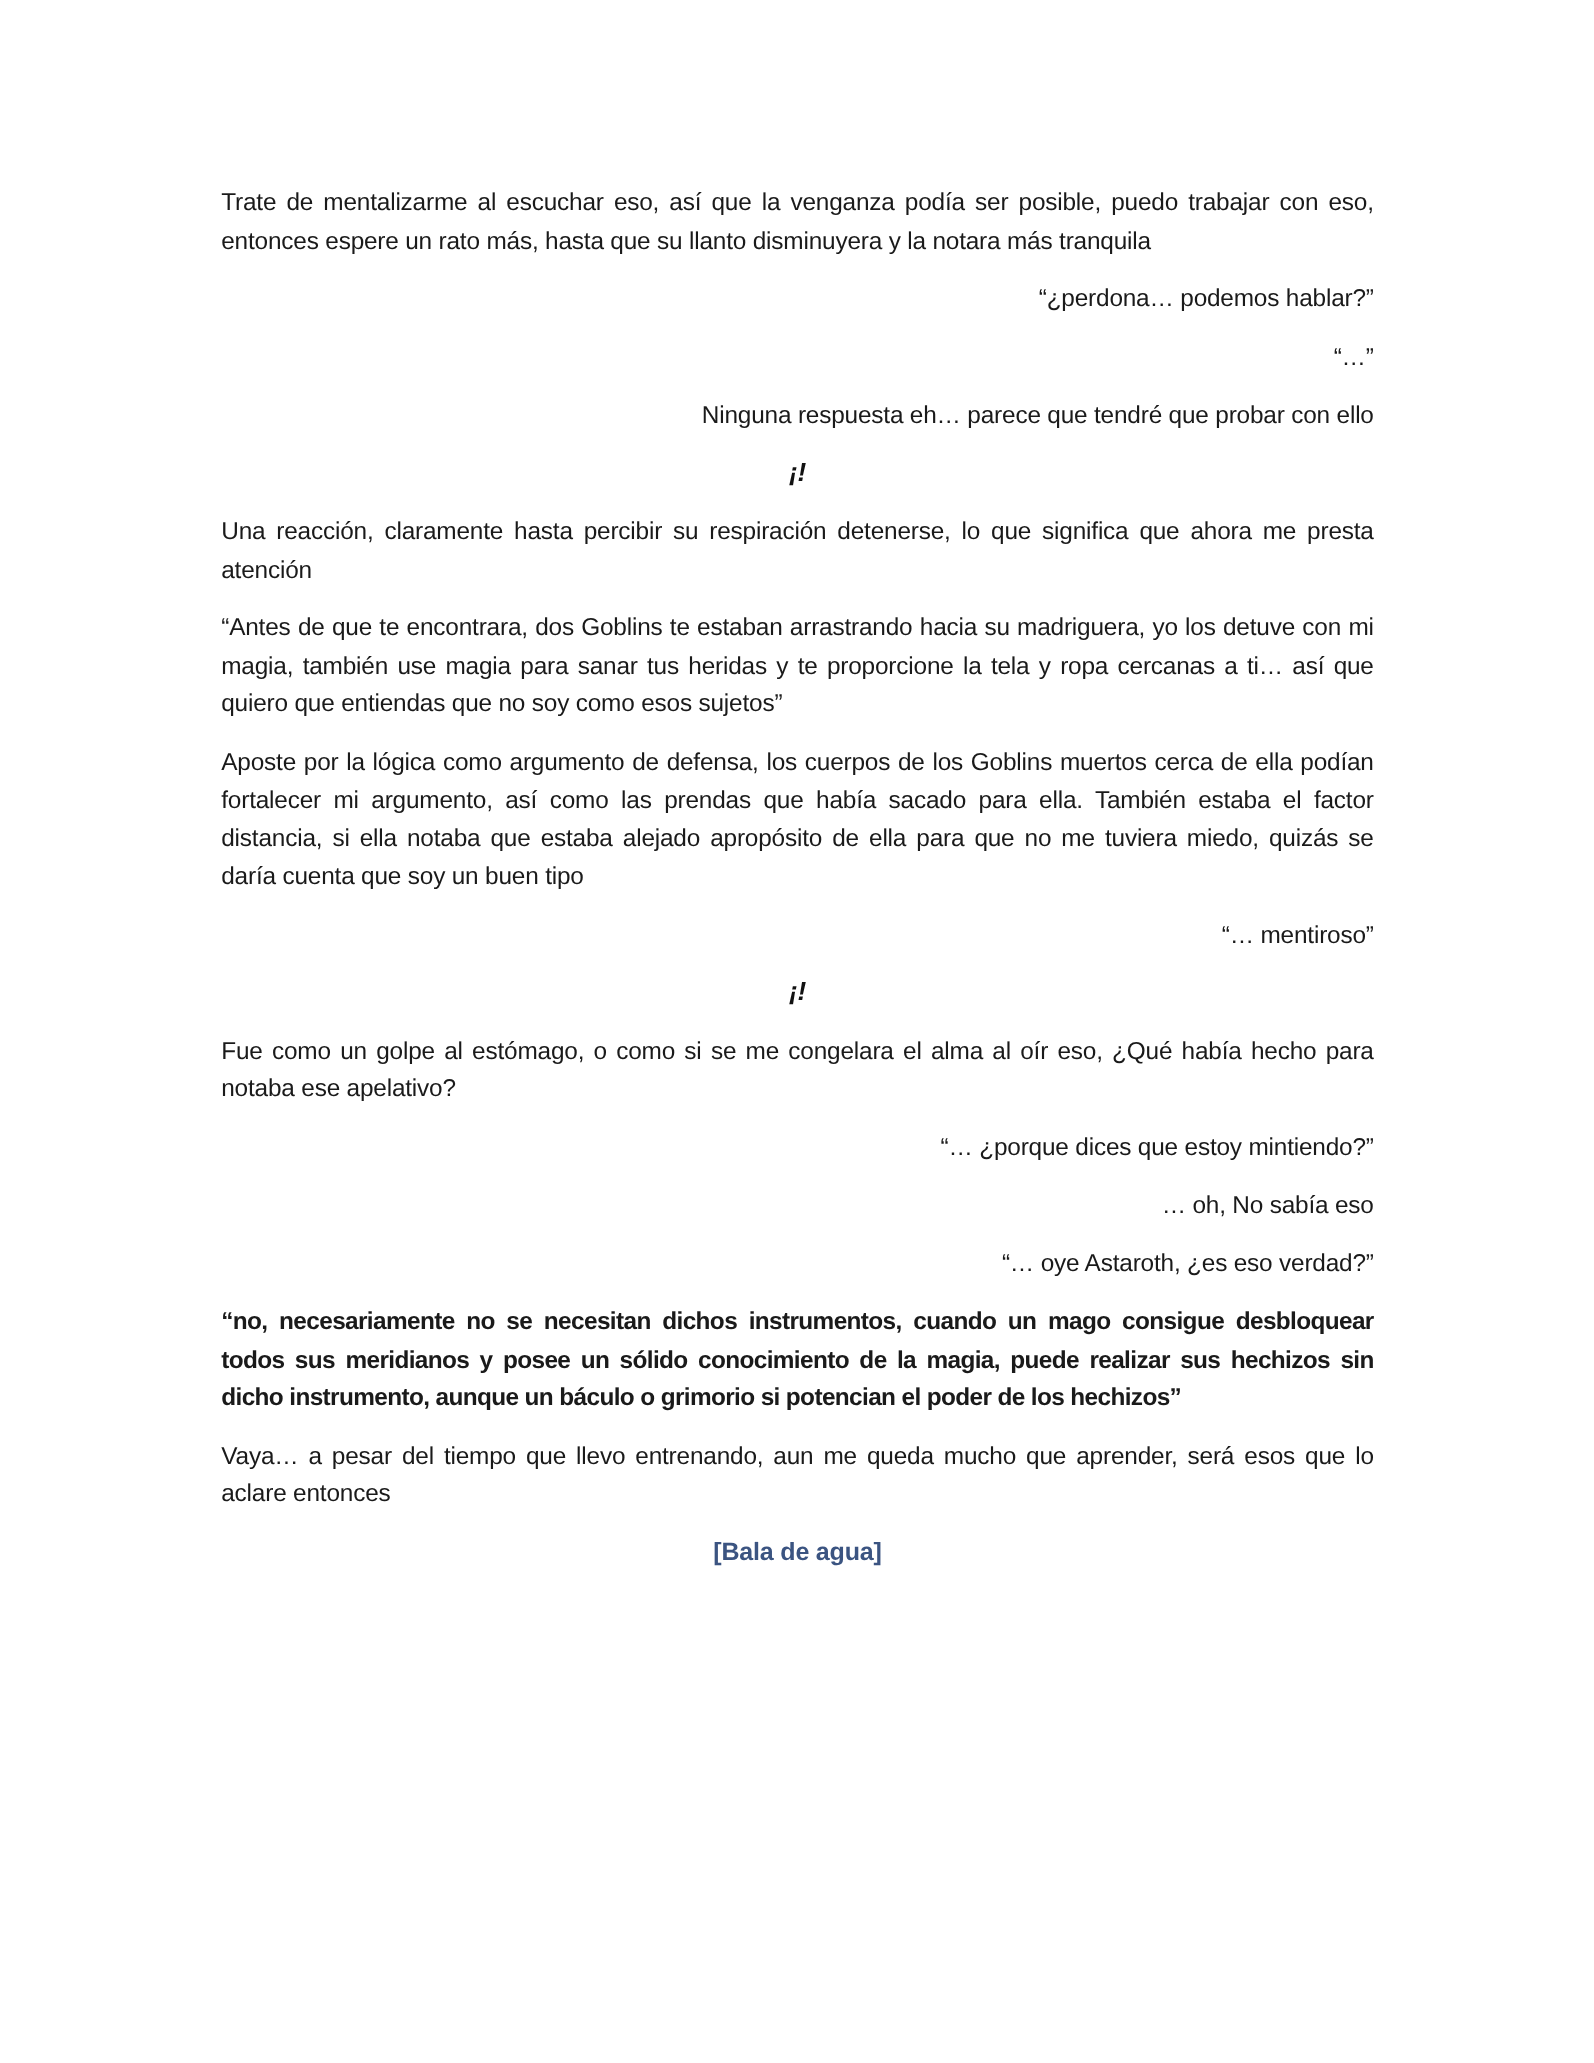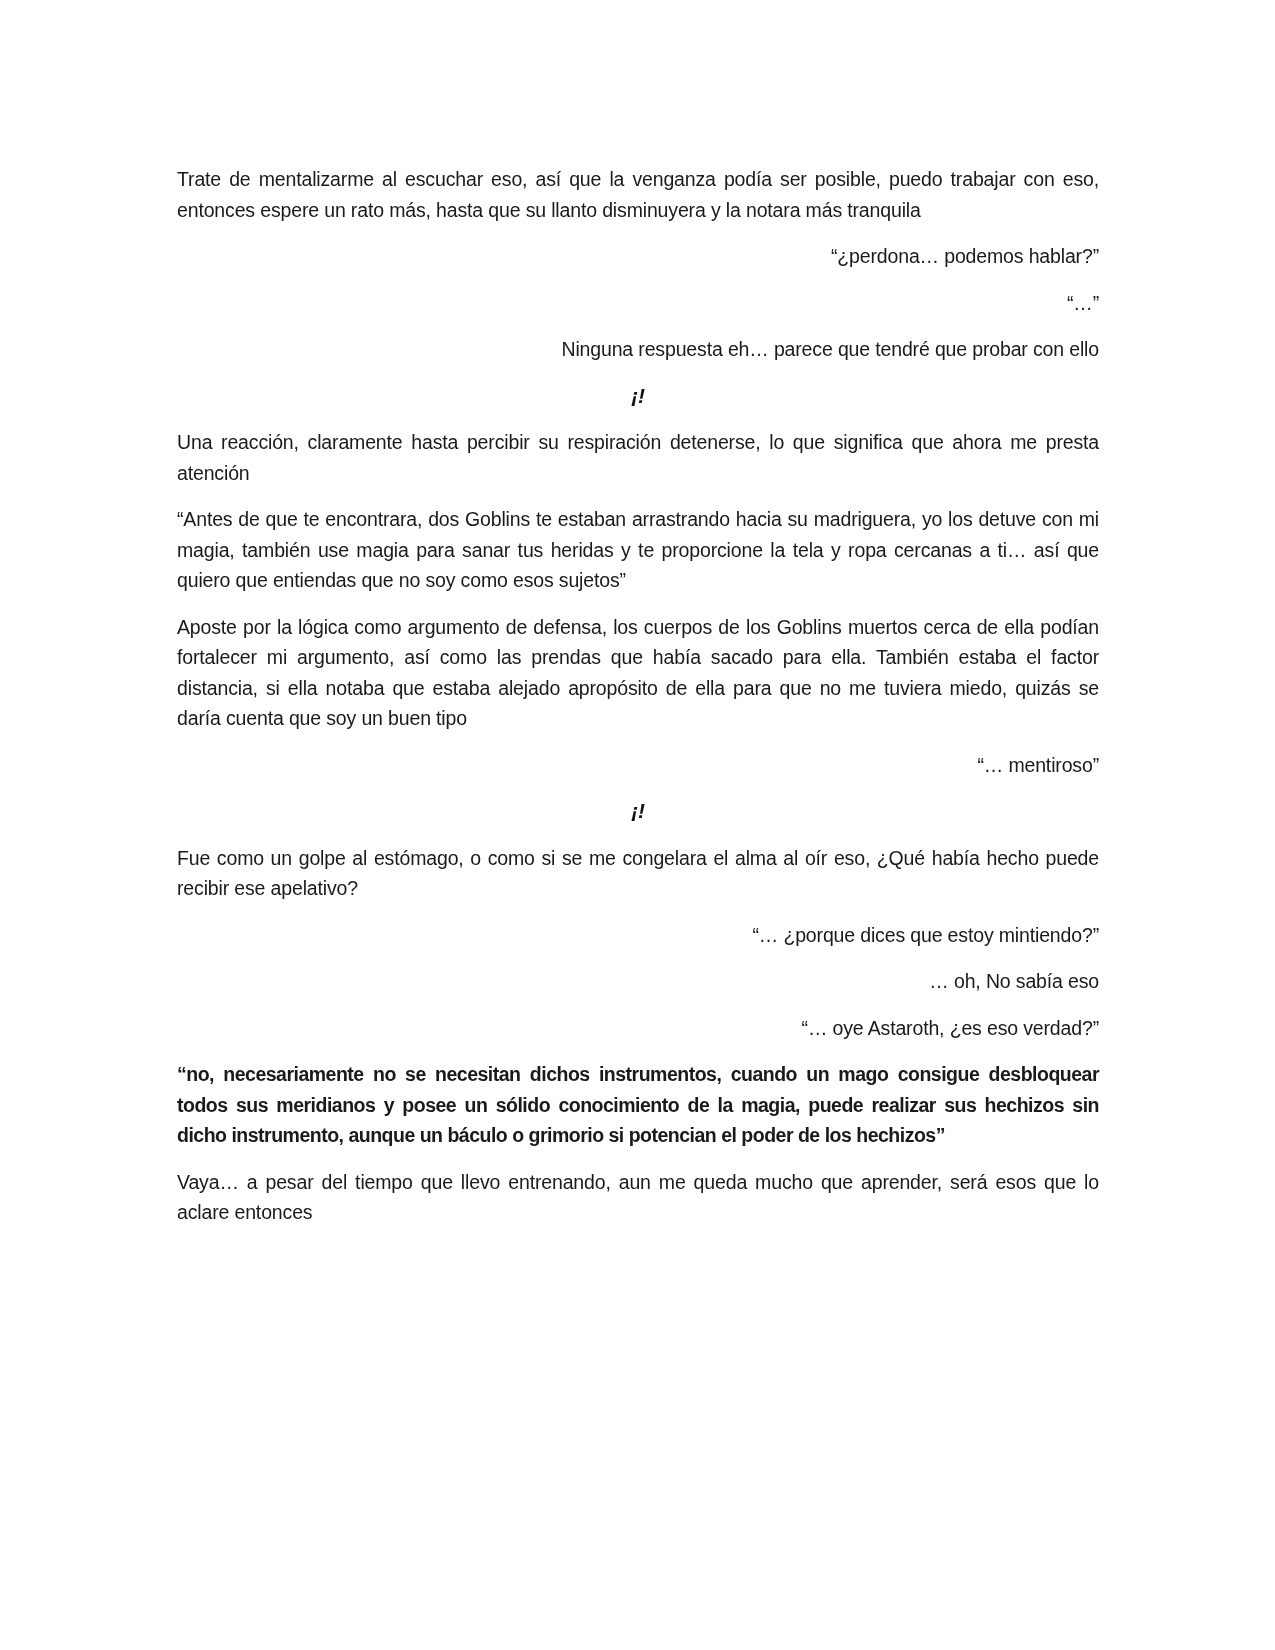--- a/index.html
+++ b/index.html
@@ -1,20 +1,20 @@
 <!DOCTYPE html>
 <html><head>
 <meta charset="utf-8">
 <style>
   html, body { margin: 0; padding: 0; background: #ffffff; }
   body { width: 1275px; height: 1650px; position: relative; overflow: hidden; }
   .page {
     position: absolute;
     left: 177px;
-    top: 164px;
+    top: 147px;
     width: 922px;
     font-family: "Liberation Sans", sans-serif;
     font-size: 19.5px;
     line-height: 30.5px;
     color: #1a1a1a;
     letter-spacing: -0.15px;
   }
   .page p {
     margin: 0 0 16px 0;
     text-align: justify;
@@ -48,19 +48,20 @@
   <p>Trate de mentalizarme al escuchar eso, así que la venganza podía ser posible, puedo trabajar con eso, entonces espere un rato más, hasta que su llanto disminuyera y la notara más tranquila</p>
   <p class="left">“¿perdona… podemos hablar?”</p>
   <p class="left">“…”</p>
   <p class="left">Ninguna respuesta eh… parece que tendré que probar con ello</p>
   <span class="mark">¡!</span>
   <p>Una reacción, claramente hasta percibir su respiración detenerse, lo que significa que ahora me presta atención</p>
   <p>“Antes de que te encontrara, dos Goblins te estaban arrastrando hacia su madriguera, yo los detuve con mi magia, también use magia para sanar tus heridas y te proporcione la tela y ropa cercanas a ti… así que quiero que entiendas que no soy como esos sujetos”</p>
   <p>Aposte por la lógica como argumento de defensa, los cuerpos de los Goblins muertos cerca de ella podían fortalecer mi argumento, así como las prendas que había sacado para ella. También estaba el factor distancia, si ella notaba que estaba alejado apropósito de ella para que no me tuviera miedo, quizás se daría cuenta que soy un buen tipo</p>
   <p class="left">“… mentiroso”</p>
   <span class="mark">¡!</span>
-  <p>Fue como un golpe al estómago, o como si se me congelara el alma al oír eso, ¿Qué había hecho puede recibir ese apelativo?</p>
+  <p>Fue como un golpe al estómago, o como si se me congelara el alma al oír eso, ¿Qué había hecho para notaba ese apelativo?</p>
   <p class="left">“… ¿porque dices que estoy mintiendo?”</p>
   <p class="left">… oh, No sabía eso</p>
   <p class="left">“… oye Astaroth, ¿es eso verdad?”</p>
   <p class="bold">“no, necesariamente no se necesitan dichos instrumentos, cuando un mago consigue desbloquear todos sus meridianos y posee un sólido conocimiento de la magia, puede realizar sus hechizos sin dicho instrumento, aunque un báculo o grimorio si potencian el poder de los hechizos”</p>
   <p>Vaya… a pesar del tiempo que llevo entrenando, aun me queda mucho que aprender, será esos que lo aclare entonces</p>
+  <span class="spell">[Bala de agua]</span>
 </div>
 
 </body></html>

